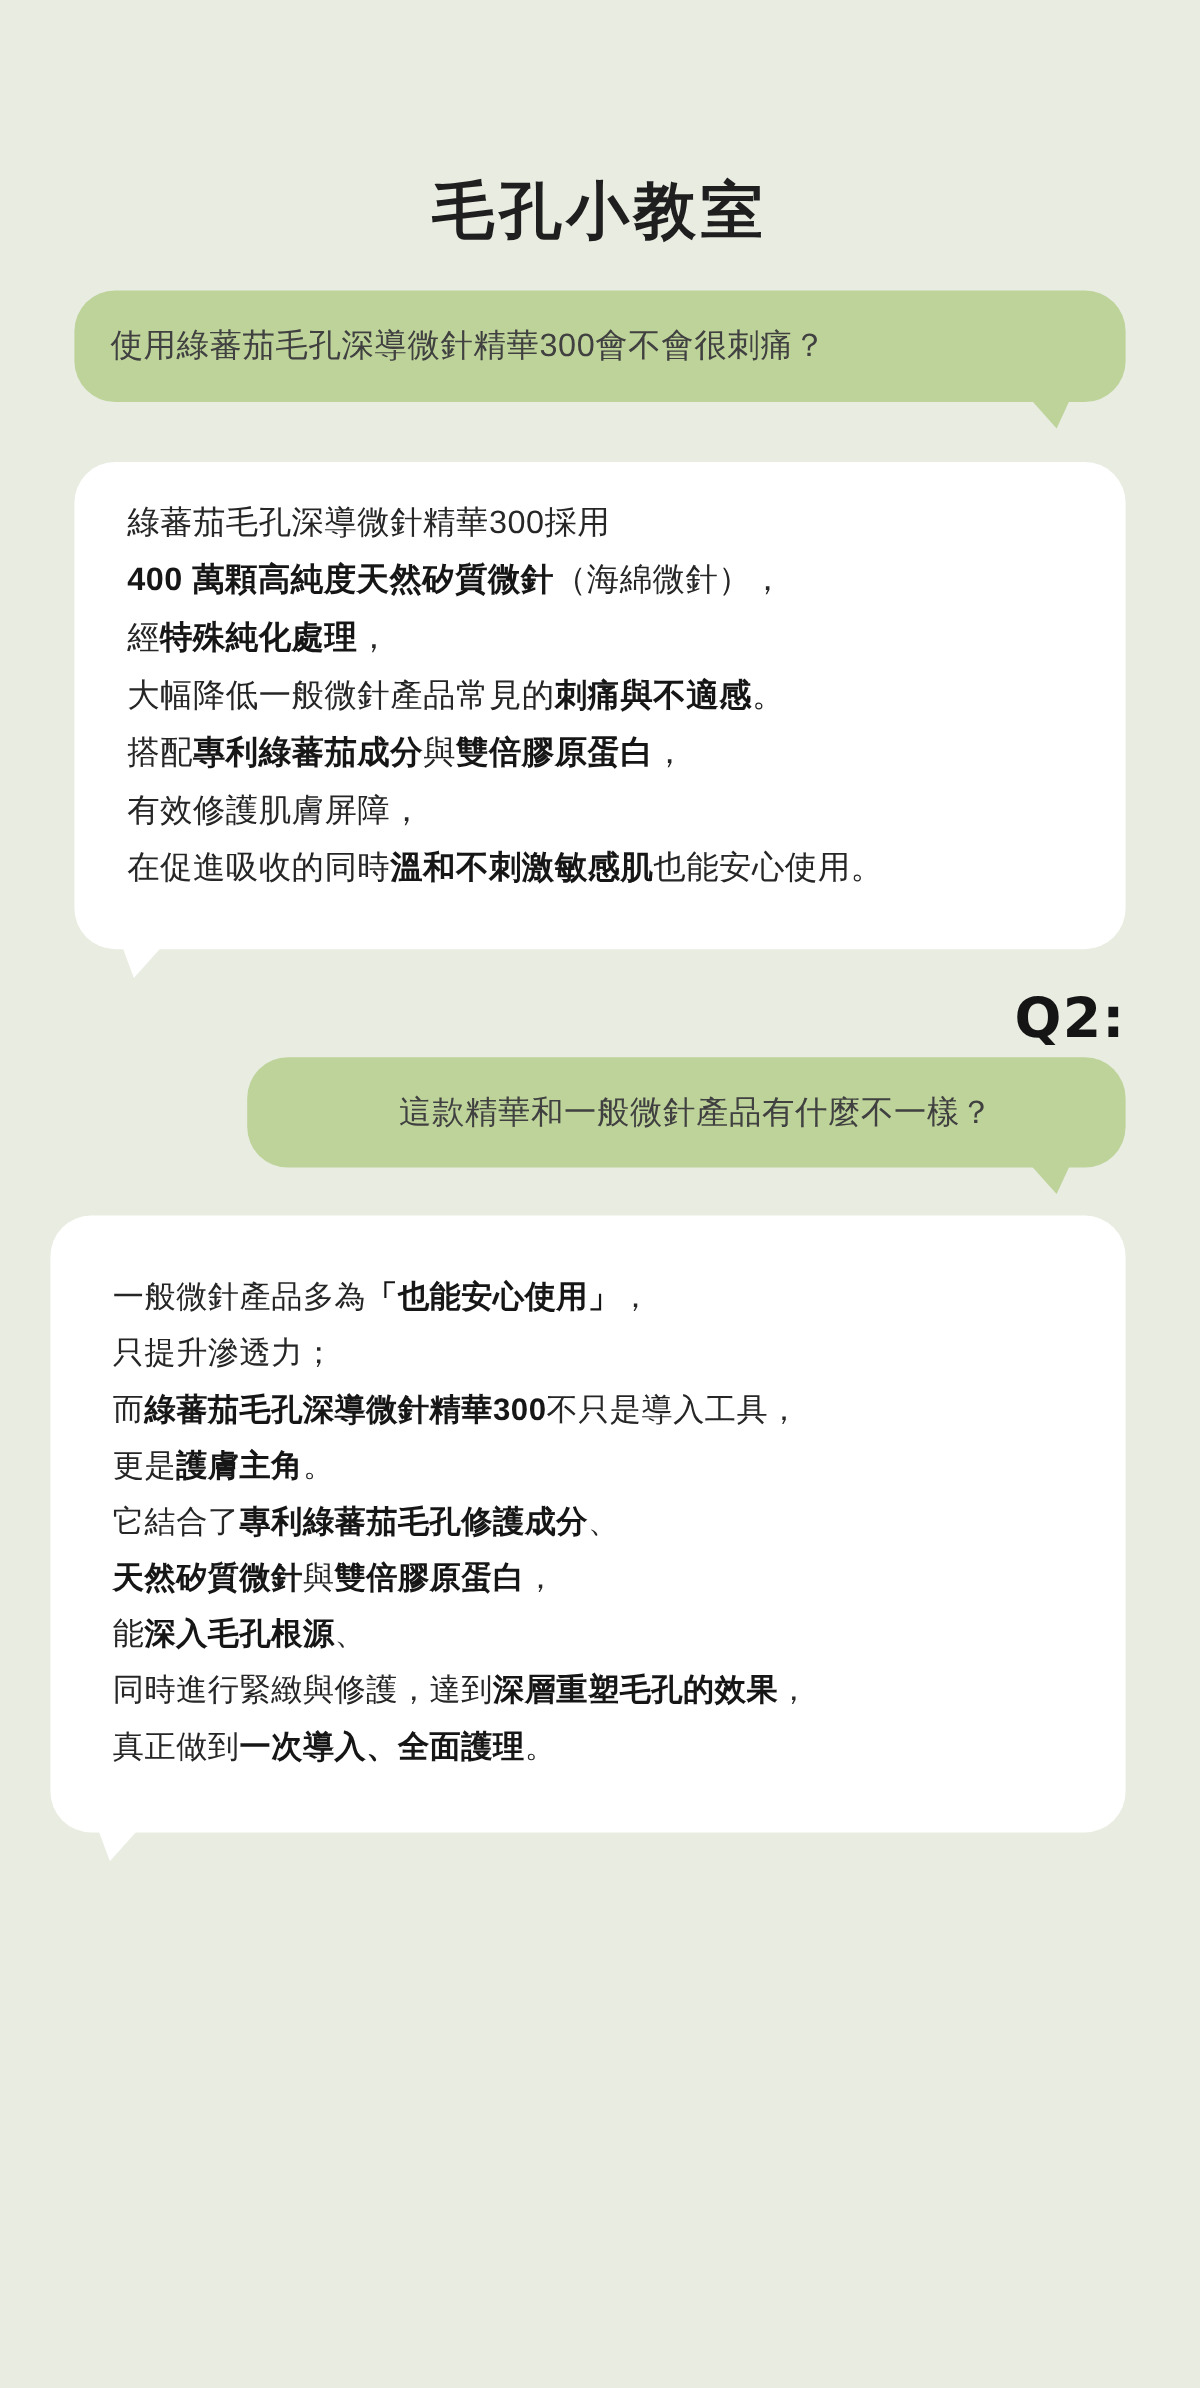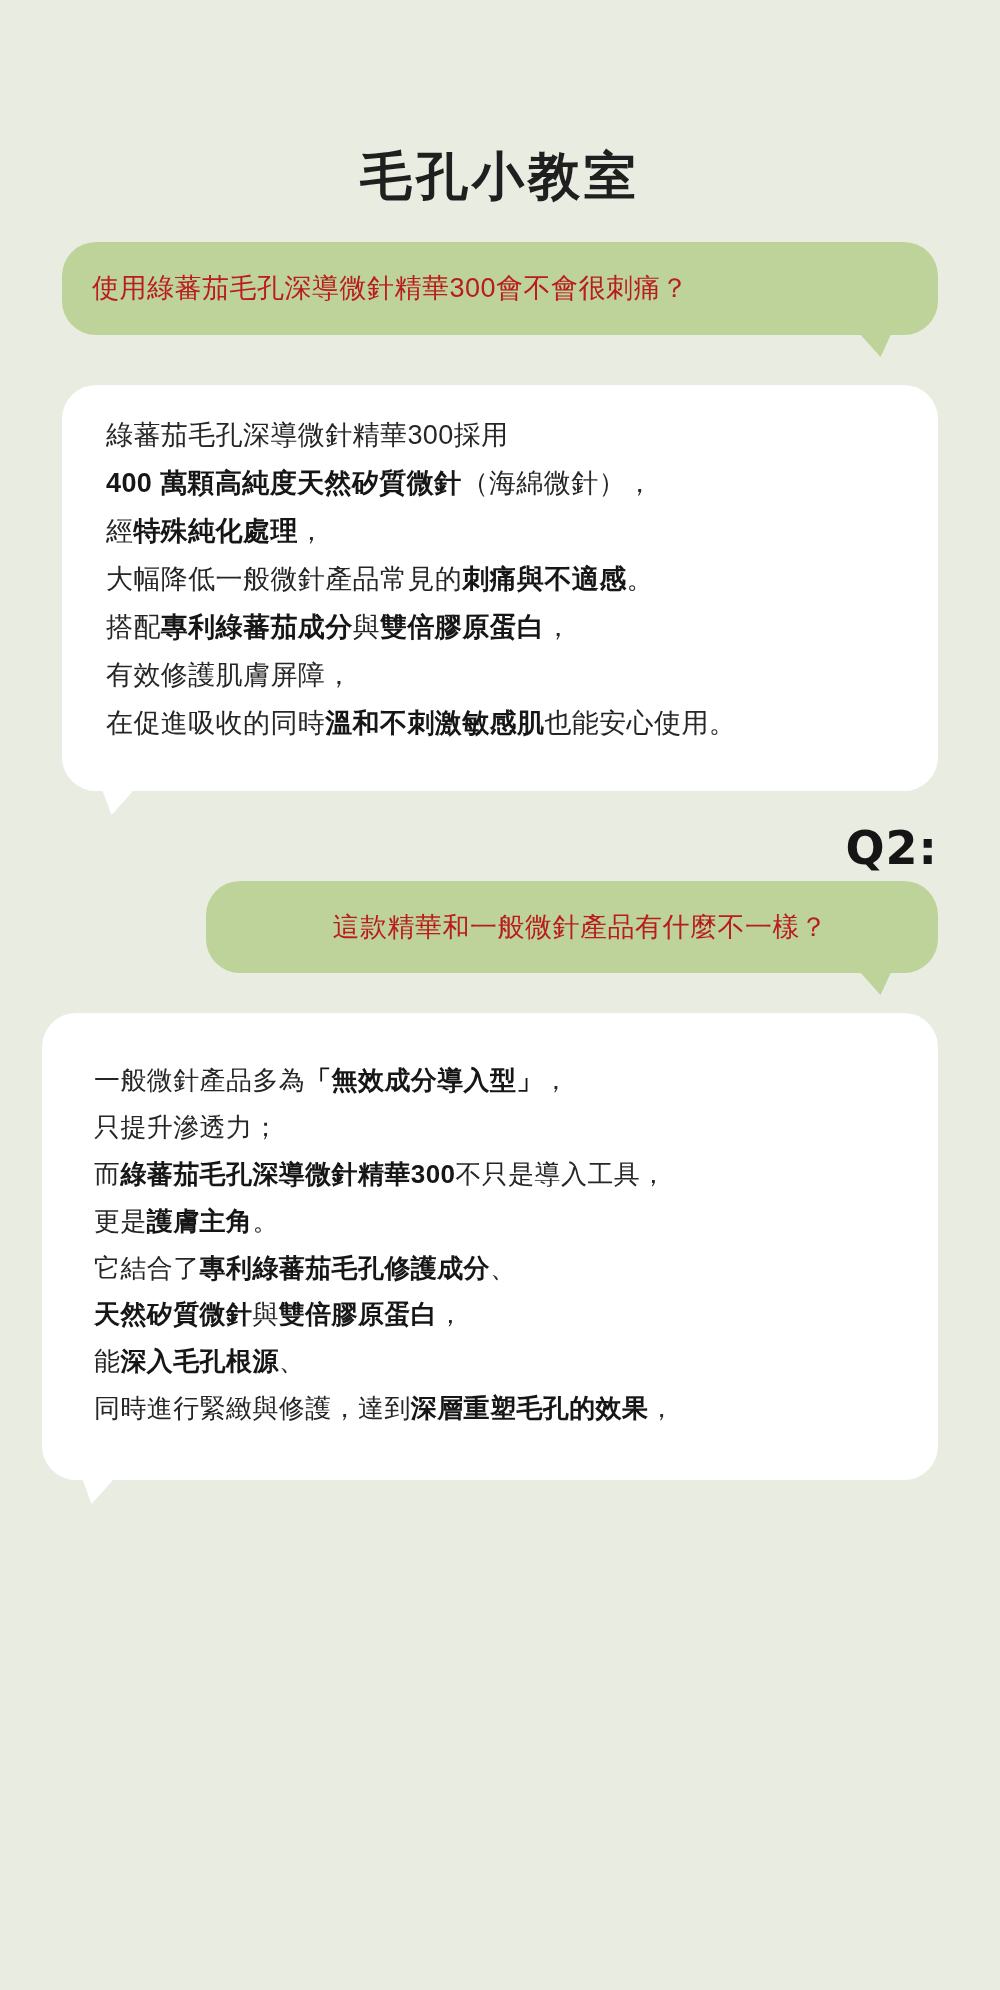--- a/index.html
+++ b/index.html
@@ -55,21 +55,21 @@
   
   .bubble-green {
     background: #bed39a;
     border-radius: 34px;
     position: relative;
     box-sizing: border-box;
   }
   .bubble-green .bubble-text {
     font-size: 27px;
     line-height: 1.5;
-    color: #b91c1c;
+    color: #404040;
     letter-spacing: 0.5px;
   }
   .q1-bubble {
     margin: 10px 62px 0 62px;
     padding: 26px 30px 26px 30px;
   }
   .q2-bubble {
     margin: 6px 62px 0 206px;
     padding: 26px 14px 26px 30px;
     text-align: center;
@@ -157,24 +157,25 @@
   <div class="q2-label-wrap">
     <div class="q-label">Q2:</div>
   </div>
 
   <div class="bubble-green q2-bubble">
     <div class="bubble-text">這款精華和一般微針產品有什麼不一樣？</div>
     <div class="tail-green-right"></div>
   </div>
 
   <div class="bubble-white a2-bubble">
-    <div class="line">一般微針產品多為<b>「無效成分導入型」</b>，</div>
+    <div class="line">一般微針產品多為<b>「也能安心使用」</b>，</div>
     <div class="line">只提升滲透力；</div>
     <div class="line">而<b>綠蕃茄毛孔深導微針精華300</b>不只是導入工具，</div>
     <div class="line">更是<b>護膚主角</b>。</div>
     <div class="line">它結合了<b>專利綠蕃茄毛孔修護成分</b>、</div>
     <div class="line"><b>天然矽質微針</b>與<b>雙倍膠原蛋白</b>，</div>
     <div class="line">能<b>深入毛孔根源</b>、</div>
     <div class="line">同時進行緊緻與修護，達到<b>深層重塑毛孔的效果</b>，</div>
+    <div class="line">真正做到<b>一次導入、全面護理</b>。</div>
     <div class="tail-white-left"></div>
   </div>
 
 </div>
 
 </body></html>

